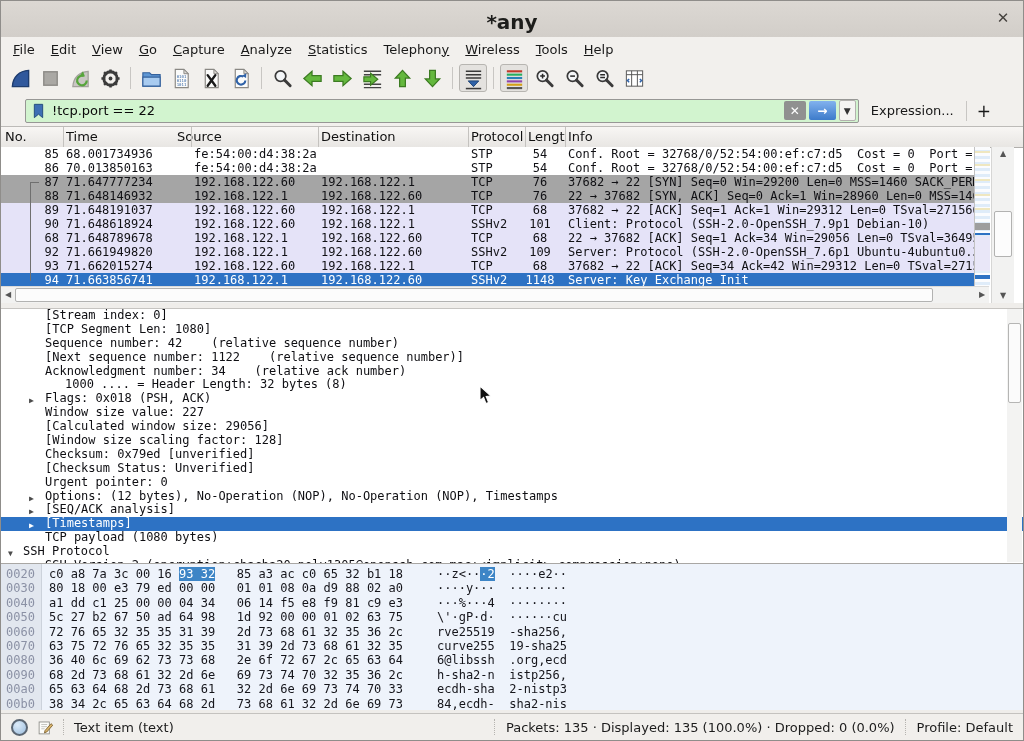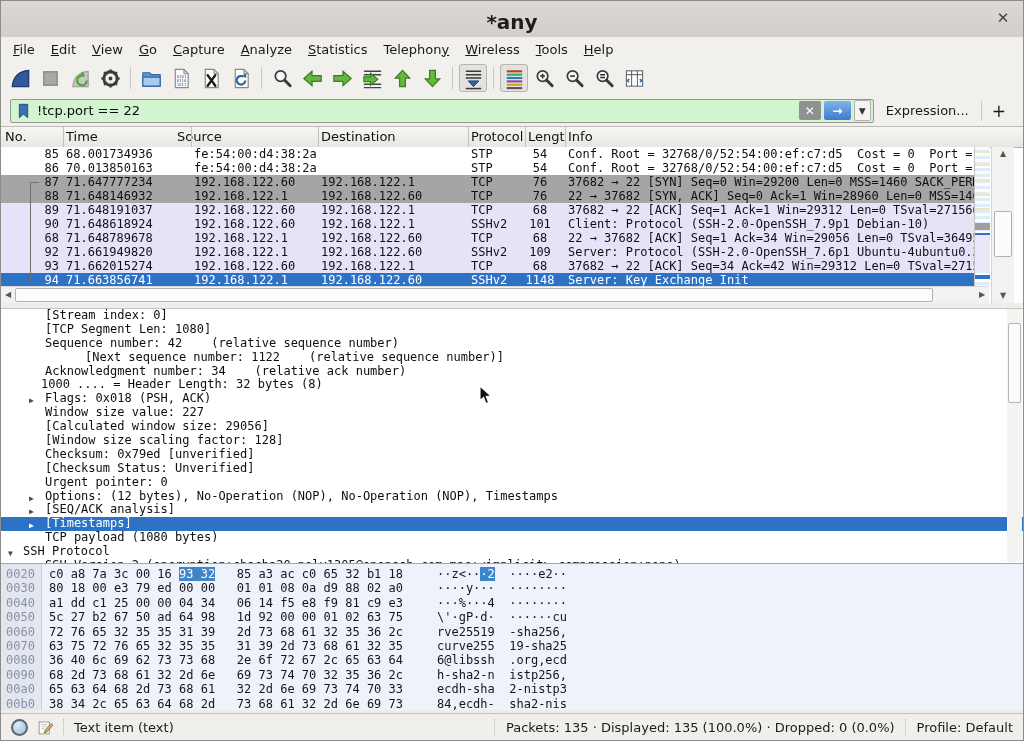--- a/index.html
+++ b/index.html
@@ -13,21 +13,21 @@
   .menubar{position:absolute;top:36px;left:0;right:0;height:24px;background:#f2f0ed;display:flex;align-items:center;padding-left:4px;font-size:13px;color:#191919}
   .menu-item{padding:2px 8px;white-space:nowrap}
   
   .toolbar{position:absolute;top:60px;left:0;right:0;height:34px;background:#f2f0ed;display:flex;align-items:center;padding-left:5px;gap:2px}
   .tbtn{width:28px;height:28px;display:flex;align-items:center;justify-content:center;box-sizing:border-box}
   .tbtn .ticon{display:flex}
   .tbtn svg{width:23px;height:23px;display:block}
   .tbtn.pressed{background:#e4e2df;border:1px solid #b7b5b1;border-radius:3px}
   .tsep{width:1px;height:22px;background:#c8c6c3;margin:0 4px}
   
-  .filterbar{position:absolute;top:94px;left:0;right:0;height:32px;background:#f2f0ed;border-bottom:1px solid #bdbbb8;display:flex;align-items:center;padding:0 9px;gap:7px;box-sizing:border-box}
+  .filterbar{position:absolute;top:94px;left:0;right:0;height:32px;background:#f2f0ed;border-bottom:1px solid #bdbbb8;display:flex;align-items:center;padding:0 24px;gap:7px;box-sizing:border-box}
   .filter-input{flex:1;height:24px;background:#d2f4cf;border:1px solid #979795;border-radius:2px;display:flex;align-items:center;padding:0 2px;gap:3px;box-sizing:border-box}
   .bm{display:flex;padding:0 3px}
   .bm svg{width:15px;height:18px;display:block}
   .ftext{flex:1;font-size:13px;color:#0a0a0a;white-space:pre;overflow:hidden}
   .fbtn{height:19px;display:flex;align-items:center;justify-content:center;border-radius:2px;font-size:12px}
   .fbtn.clear{width:22px;background:#909090;color:#fff;font-weight:bold}
   .fbtn.apply{width:27px;background:linear-gradient(#82b2ee,#3d7bca);color:#fff;font-weight:bold}
   .fbtn.caret{width:15px;background:#f5f4f2;border:1px solid #b3b1ae;color:#333;font-size:9px}
   .expr{font-size:13px;color:#191919;padding:0 5px;white-space:nowrap}
   .vsep{width:1px;height:20px;background:#c8c6c3}
@@ -452,23 +452,23 @@
     <span class="harrow" style="right:0">▶</span>
   </div>
 </div>
 
 <div class="splitter" style="top:302px"></div>
 
 <div class="detail">
     <div class="dline" style="padding-left: 44px;"><span>[Stream index: 0]</span></div>
     <div class="dline" style="padding-left: 44px;"><span>[TCP Segment Len: 1080]</span></div>
     <div class="dline" style="padding-left: 44px;"><span>Sequence number: 42    (relative sequence number)</span></div>
-    <div class="dline" style="padding-left: 44px; margin-left: 40px;"><span>[Next sequence number: 1122    (relative sequence number)]</span></div>
+    <div class="dline" style="padding-left: 44px;"><span>[Next sequence number: 1122    (relative sequence number)]</span></div>
     <div class="dline" style="padding-left: 44px;"><span>Acknowledgment number: 34    (relative ack number)</span></div>
-    <div class="dline" style="padding-left: 40px;"><span>1000 .... = Header Length: 32 bytes (8)</span></div>
+    <div class="dline" style="padding-left: 64px;"><span>1000 .... = Header Length: 32 bytes (8)</span></div>
     <div class="dline" style="padding-left: 44px;"><span class="arr" style="left: 28px;">▶</span><span>Flags: 0x018 (PSH, ACK)</span></div>
     <div class="dline" style="padding-left: 44px;"><span>Window size value: 227</span></div>
     <div class="dline" style="padding-left: 44px;"><span>[Calculated window size: 29056]</span></div>
     <div class="dline" style="padding-left: 44px;"><span>[Window size scaling factor: 128]</span></div>
     <div class="dline" style="padding-left: 44px;"><span>Checksum: 0x79ed [unverified]</span></div>
     <div class="dline" style="padding-left: 44px;"><span>[Checksum Status: Unverified]</span></div>
     <div class="dline" style="padding-left: 44px;"><span>Urgent pointer: 0</span></div>
     <div class="dline" style="padding-left: 44px;"><span class="arr" style="left: 28px;">▶</span><span>Options: (12 bytes), No-Operation (NOP), No-Operation (NOP), Timestamps</span></div>
     <div class="dline" style="padding-left: 44px;"><span class="arr" style="left: 28px;">▶</span><span>[SEQ/ACK analysis]</span></div>
     <div class="dline sel" style="padding-left: 44px;"><span class="arr" style="left: 28px;">▶</span><span>[Timestamps]</span></div>

